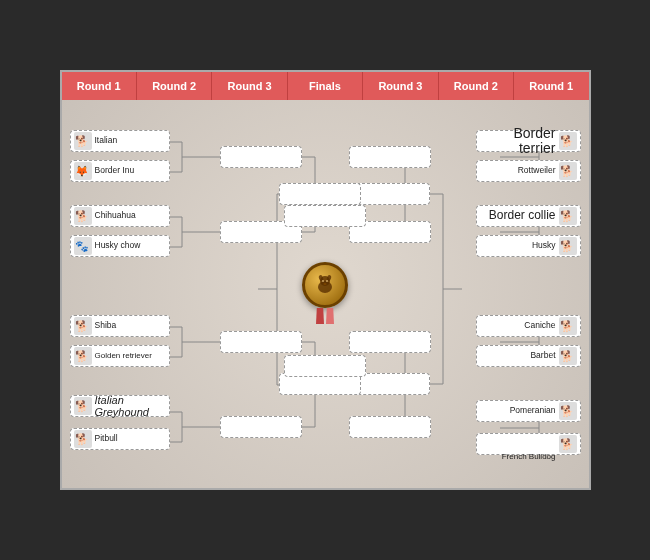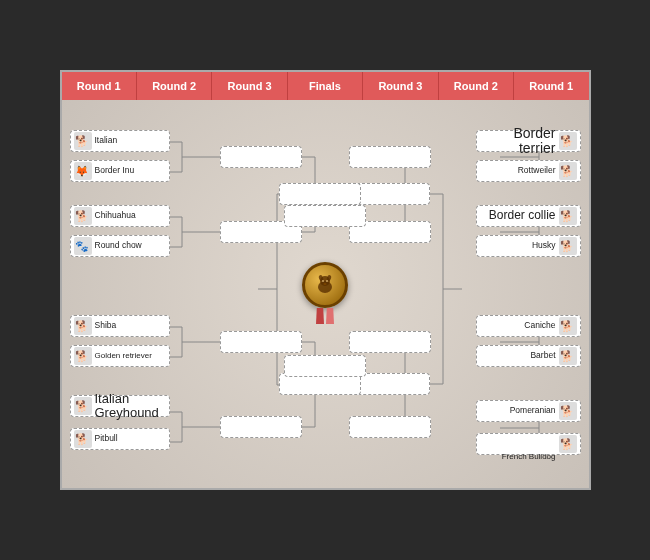--- a/index.html
+++ b/index.html
@@ -230,36 +230,36 @@
       <span class="name">Border Inu</span>
     </div>
 
     <div class="team-box" style="left:8px; top:105px; width:100px;">
       <div class="dog-icon">🐕</div>
       <span class="name">Chihuahua</span>
     </div>
 
     <div class="team-box" style="left:8px; top:135px; width:100px;">
       <div class="dog-icon">🐾</div>
-      <span class="name">Round chow</span>
+      <span class="name">Husky chow</span>
     </div>
 
     <div class="team-box" style="left:8px; top:215px; width:100px;">
       <div class="dog-icon">🐕</div>
       <span class="name">Shiba</span>
     </div>
 
     <div class="team-box" style="left:8px; top:245px; width:100px;">
       <div class="dog-icon">🐕</div>
       <span class="name" style="font-size:8px;">Golden retriever</span>
     </div>
 
     <div class="team-box" style="left:8px; top:295px; width:100px;">
       <div class="dog-icon">🐕</div>
-      <span class="name" style="font-size:13px;">Italian Greyhound</span>
+      <span class="name" style="font-size:11px;font-style:italic;">Italian Greyhound</span>
     </div>
 
     <div class="team-box" style="left:8px; top:328px; width:100px;">
       <div class="dog-icon">🐕</div>
       <span class="name">Pitbull</span>
     </div>
 
     <div class="empty-box" style="left:158px; top:46px; width:82px;"></div>
     <div class="empty-box" style="left:158px; top:121px; width:82px;"></div>
     <div class="empty-box" style="left:158px; top:231px; width:82px;"></div>

